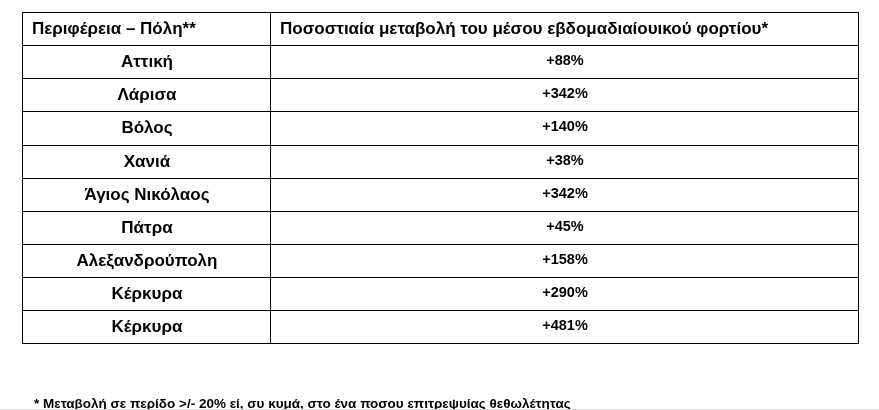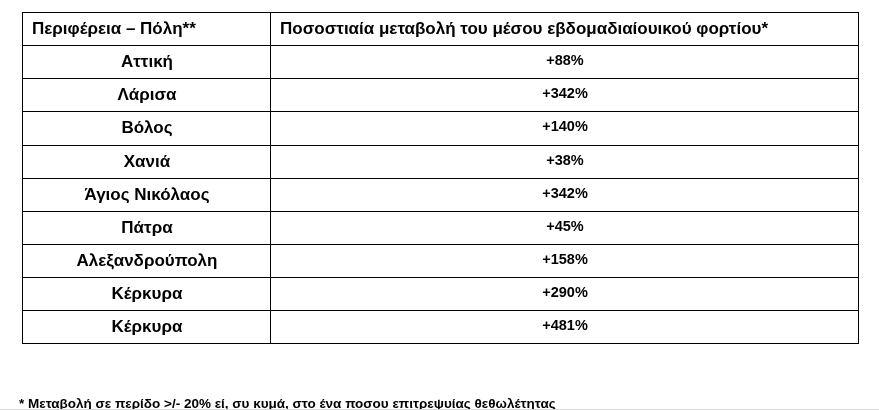--- a/index.html
+++ b/index.html
@@ -48,21 +48,21 @@
   }
   table.data-table td.value-cell {
     font-size: 14.5px;
   }
   table.data-table tbody td {
     height: 19px;
     text-align: center;
   }
   .footnote {
     position: absolute;
-    left: 19px;
+    left: 34px;
     top: 396px;
     font-size: 13.5px;
     font-weight: bold;
     color: #000000;
     white-space: nowrap;
     overflow: hidden;
     height: 14px;
     width: 830px;
   }
   .bottom-rule {

